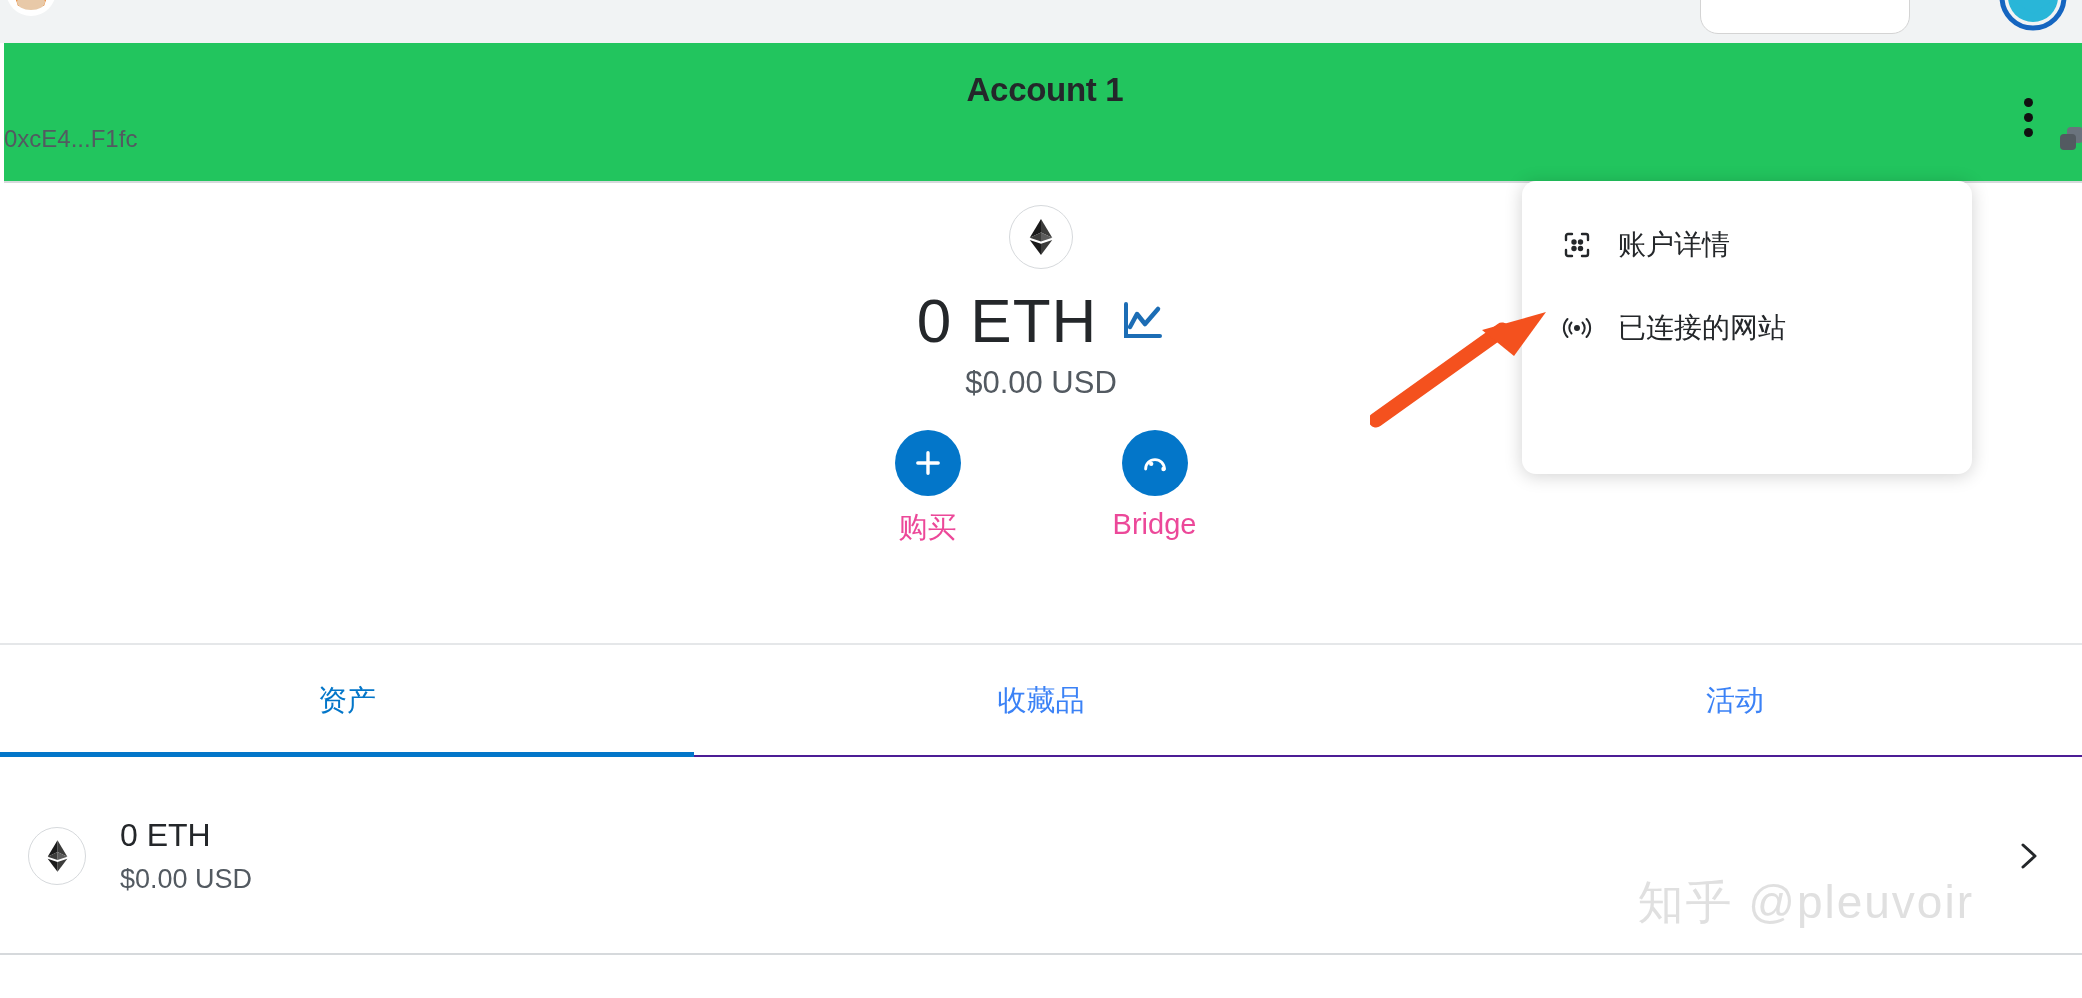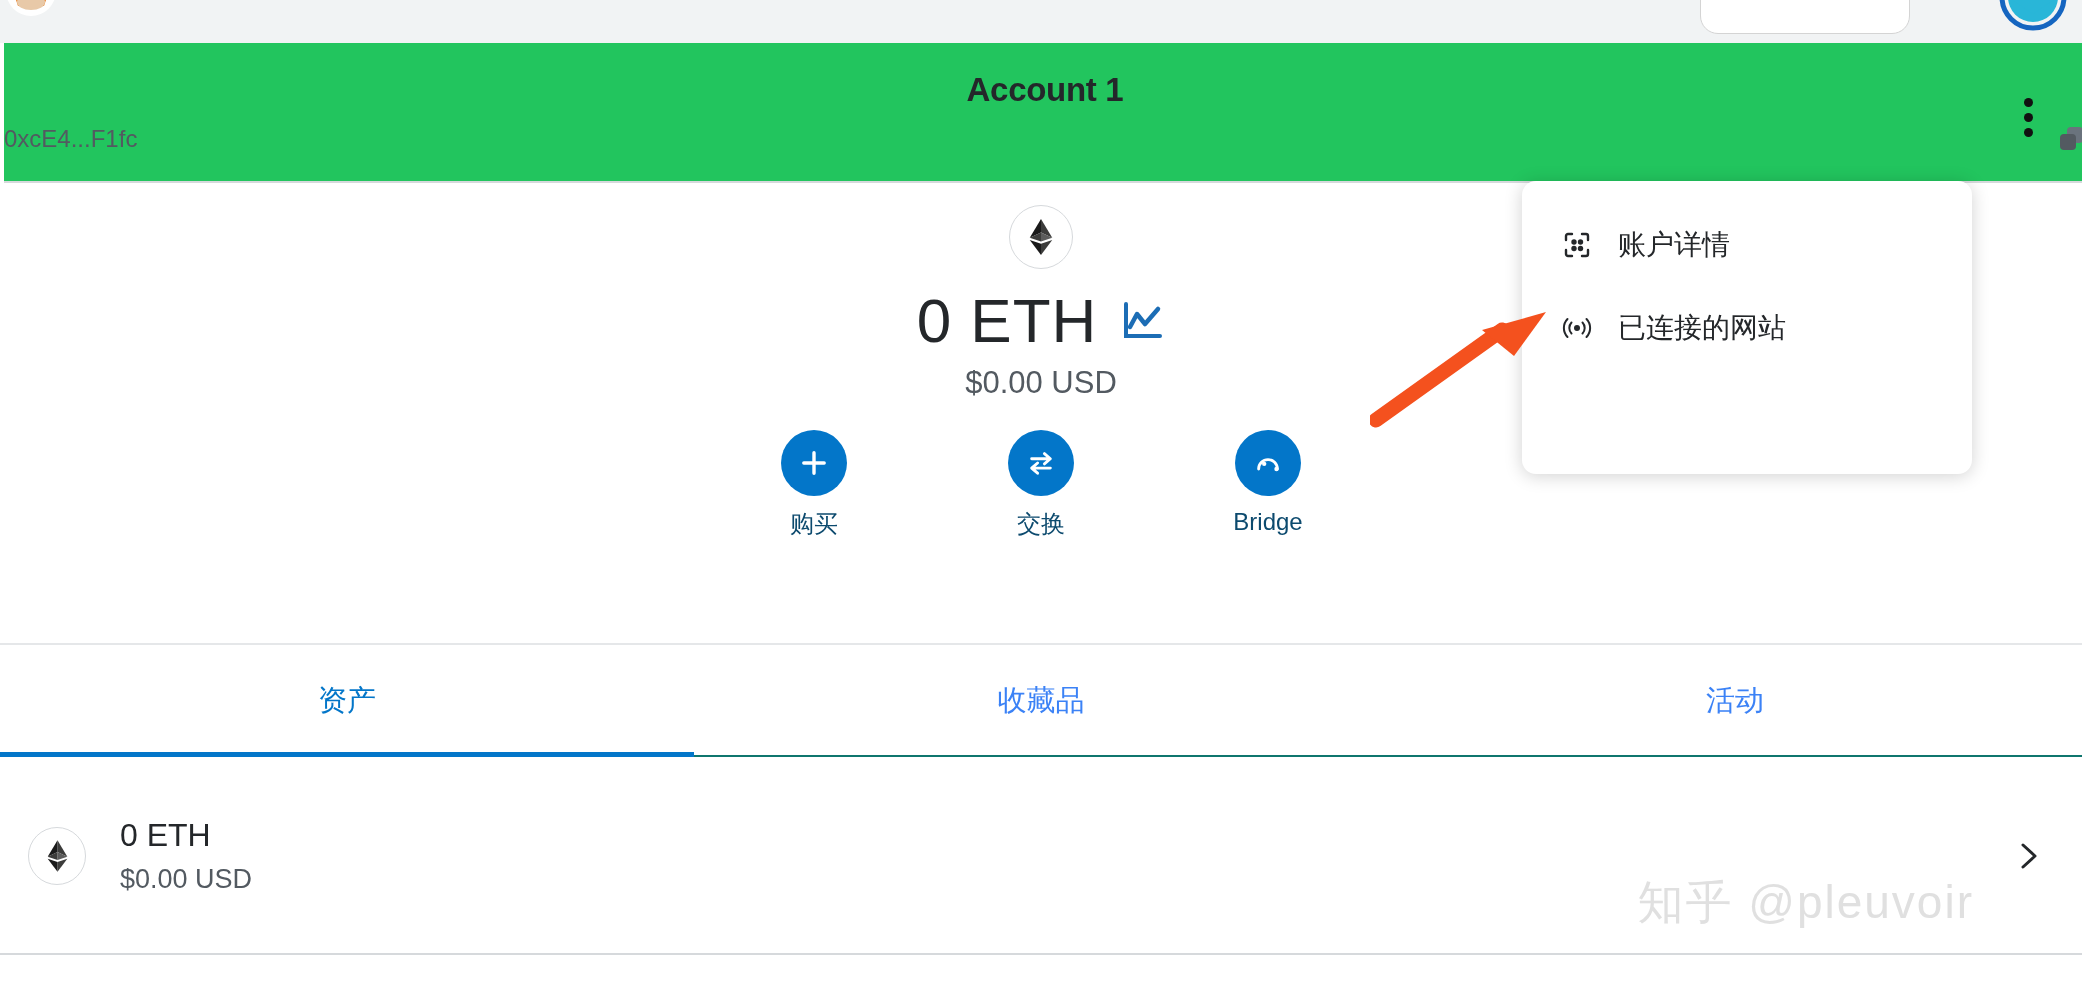--- a/index.html
+++ b/index.html
@@ -119,32 +119,32 @@
     display: flex; flex-direction: column;
     align-items: center; gap: 12px;
     cursor: pointer;
   }
   .action-circle {
     width: 66px; height: 66px; border-radius: 50%;
     background: #0376c9;
     display: flex; align-items: center; justify-content: center;
   }
   .action-label {
-    font-size: 24px;
-    color: #0c4a6e;
+    font-size: 29px;
+    color: #ec4899;
     font-weight: 400;
   }
 
   
   .tabs {
     position: absolute; left: 0; top: 647px;
     width: 2082px; height: 110px;
     display: flex;
     background: #fff;
-    border-bottom: 2px solid #0f766e;
+    border-bottom: 2px solid #4c1d95;
   }
   .tab {
     flex: 1 1 0;
     display: flex; align-items: center; justify-content: center;
     font-size: 29px;
     color: #3b82f6;
     cursor: pointer;
     position: relative;
   }
   .tab.active { color: #0376c9; }
@@ -291,29 +291,20 @@
     <div class="action">
       <div class="action-circle">
         <svg viewBox="0 0 40 40" width="34" height="34">
           <path d="M20 8 V32 M8 20 H32" stroke="#fff" stroke-width="4" stroke-linecap="round"></path>
         </svg>
       </div>
       <span class="action-label">购买</span>
     </div>
 
 
-    <div class="action">
-      <div class="action-circle">
-        <svg viewBox="0 0 40 40" width="34" height="34">
-          <path d="M9 15 H30 M24 9 L31 15 L24 21" fill="none" stroke="#fff" stroke-width="3.4" stroke-linecap="round" stroke-linejoin="round"></path>
-          <path d="M31 26 H10 M16 20 L9 26 L16 32" fill="none" stroke="#fff" stroke-width="3.4" stroke-linecap="round" stroke-linejoin="round"></path>
-        </svg>
-      </div>
-      <span class="action-label">交换</span>
-    </div>
 
     <div class="action">
       <div class="action-circle">
         <svg viewBox="0 0 40 40" width="34" height="34">
           <path d="M9 27 A11 11 0 0 1 31 27" fill="none" stroke="#fff" stroke-width="3.4" stroke-linecap="round"></path>
           <circle cx="15.5" cy="21" r="2.6" fill="#fff"></circle>
           <circle cx="30" cy="27" r="2.6" fill="#fff"></circle>
         </svg>
       </div>
       <span class="action-label">Bridge</span>

